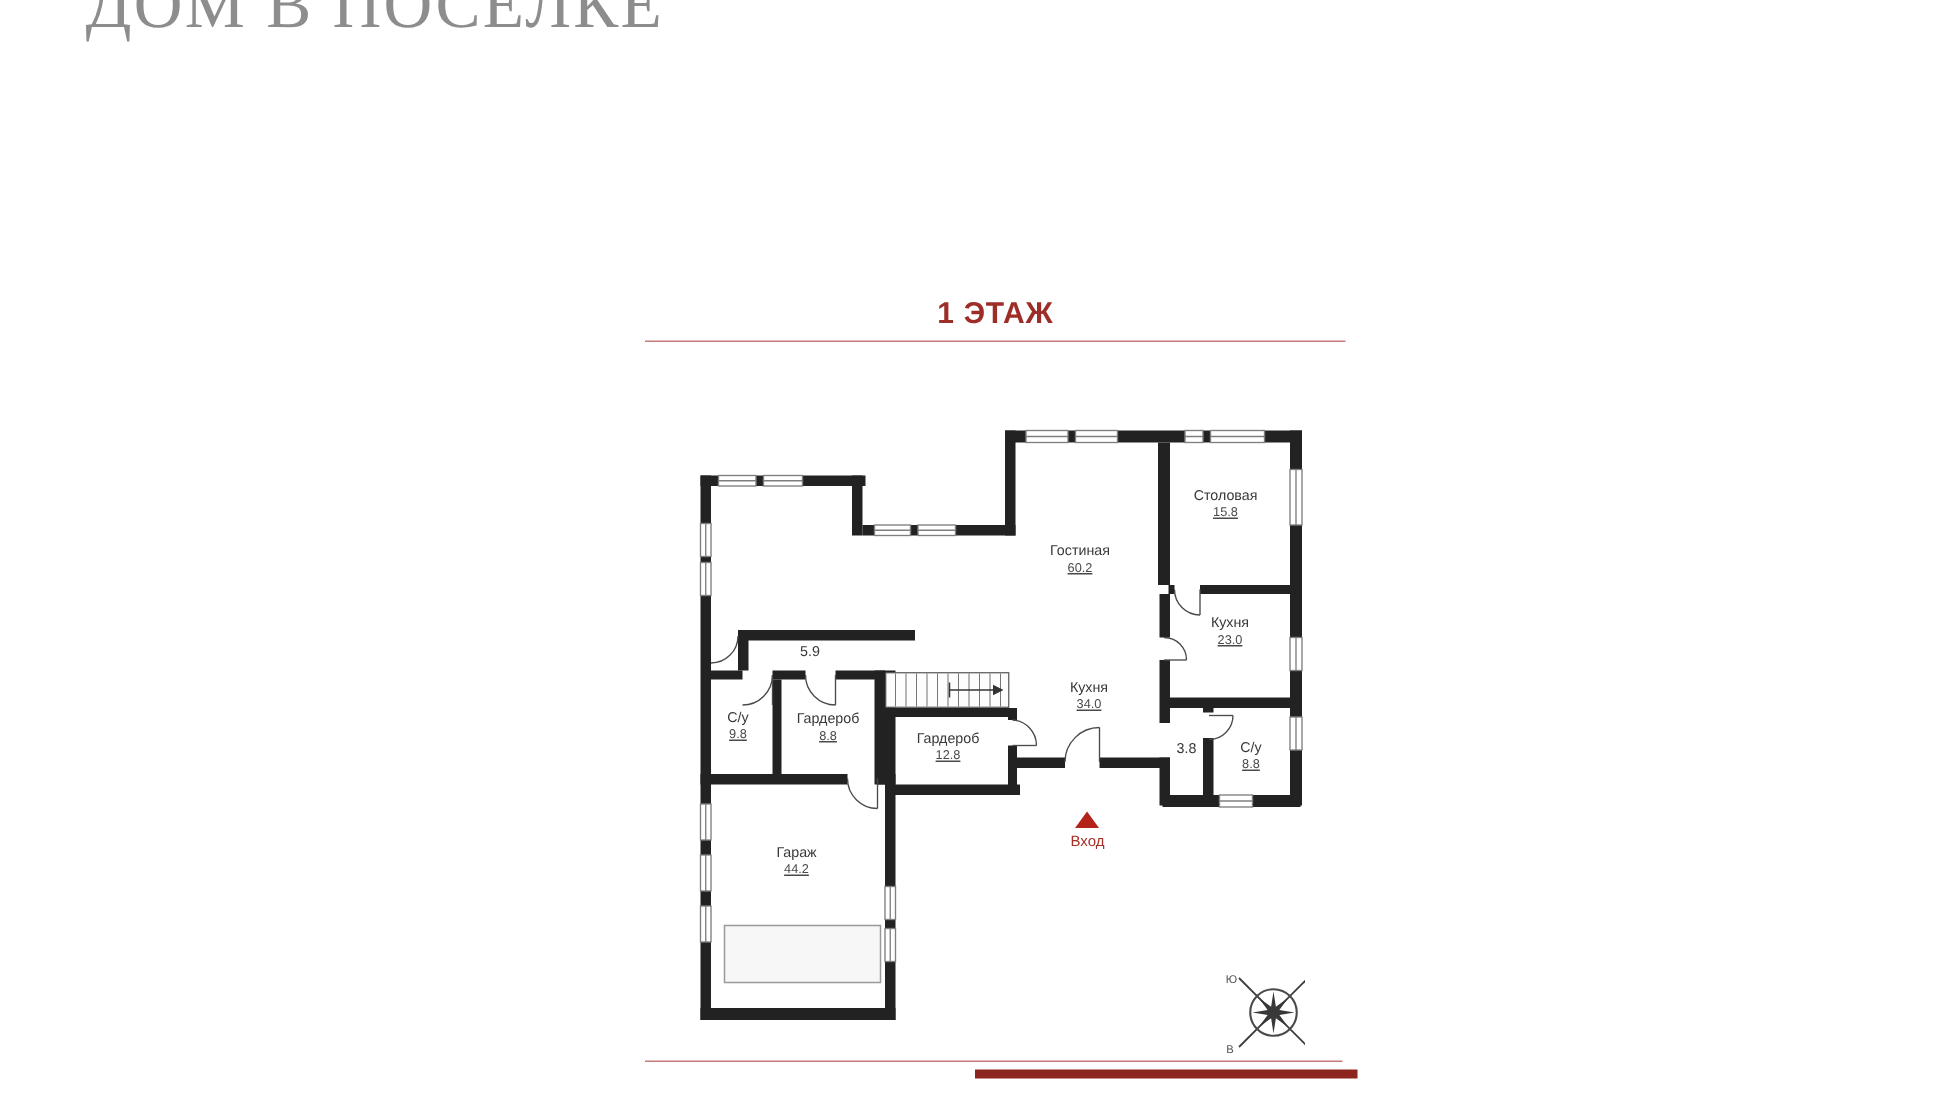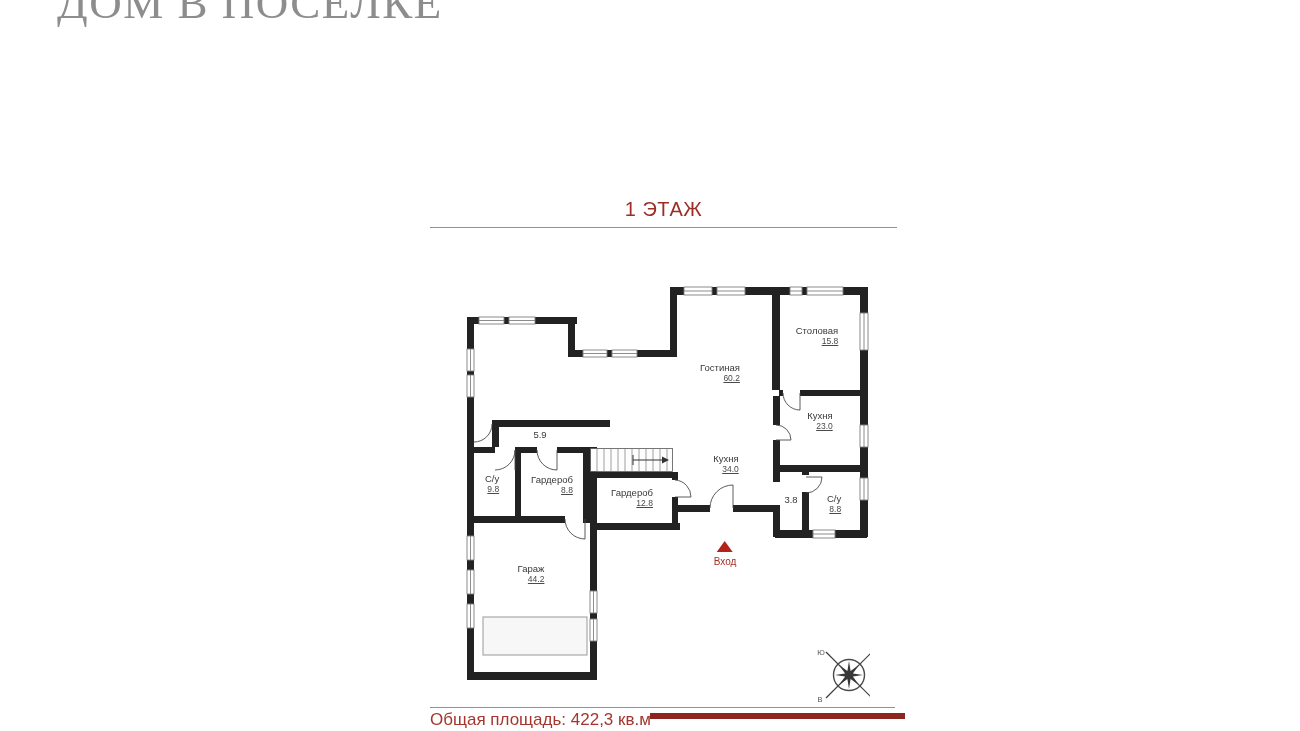--- a/index.html
+++ b/index.html
@@ -4,30 +4,30 @@
 <style>
   html,body{margin:0;padding:0;background:#ffffff;}
   .page{position:relative;width:1032px;height:731px;background:#fff;overflow:hidden;
         font-family:"Liberation Sans",sans-serif;}
   
   .site-title{position:absolute;left:57px;top:-20px;margin:0;
     font-family:"Liberation Serif",serif;font-weight:400;color:#8d8d8d;
     font-size:45px;line-height:47px;letter-spacing:1.5px;}
   
   .floor-title{position:absolute;left:430px;top:198px;width:467px;text-align:center;
-    color:#9c2e27;font-size:20px;font-weight:400;letter-spacing:.5px;}
+    color:#9c2e27;font-size:20px;font-weight:700;letter-spacing:.5px;}
   .rule{position:absolute;height:1px;background:#c47d78;}
   .rule-top{left:430px;top:227px;width:467px;}
   .rule-bottom{left:430px;top:707px;width:465px;}
   .total-area{position:absolute;left:430px;top:710px;color:#a4362e;font-size:17px;font-weight:500;}
   .bottom-bar{position:absolute;left:650px;top:713px;width:255px;height:6px;background:#8c2420;}
   
   .plan{position:absolute;left:465px;top:283px;width:405px;height:432px;}
   .plan svg{position:absolute;left:0;top:0;}
-  .room{position:absolute;transform:translateX(-50%);text-align:right;line-height:1.12;white-space:nowrap;}
+  .room{position:absolute;transform:translateX(-50%);text-align:center;line-height:1.12;white-space:nowrap;}
   .rname{font-size:9.5px;color:#383838;}
   .rarea{font-size:8.5px;color:#4a4a4a;text-decoration:underline;}
   
   .entrance{position:absolute;left:260px;top:258px;transform:translateX(-50%);text-align:center;}
   .tri{width:0;height:0;border-left:8px solid transparent;border-right:8px solid transparent;
        border-bottom:11px solid #b3231a;margin:0 auto;}
   .entrance-label{margin-top:4px;font-size:10px;color:#a63028;}
 </style>
 </head>
 <body>
@@ -222,16 +222,15 @@
       <div class="rname">3.8</div>
     </div>
 
     <div class="entrance">
       <div class="tri"></div>
       <div class="entrance-label">Вход</div>
     </div>
   </div>
 
   <div class="rule rule-bottom"></div>
-  <div class="total-area">Общая площадь: 422,3 кв.м</div>
   <div class="bottom-bar"></div>
 
 </div>
 
 </body></html>

